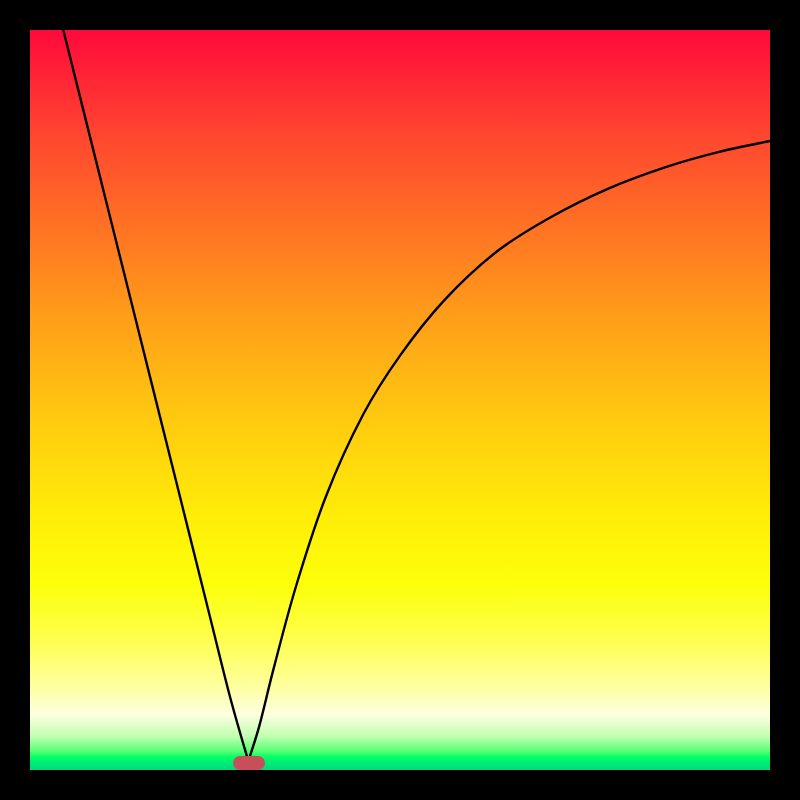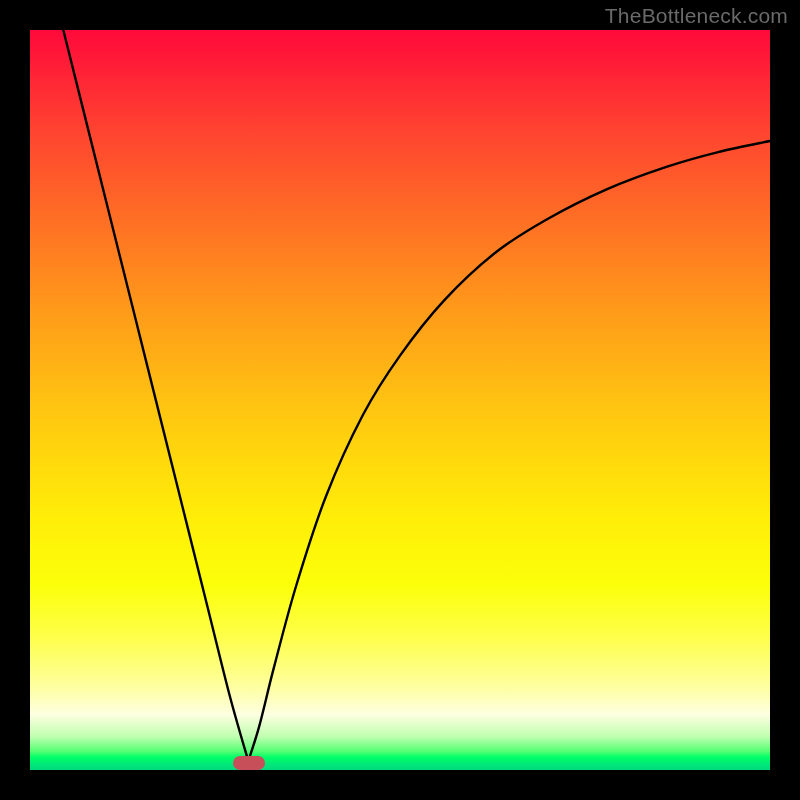--- a/index.html
+++ b/index.html
@@ -82,14 +82,13 @@
   <div class="plot-area">
     <div class="gradient-bg"></div>
 
     <svg class="curves" viewBox="0 0 740 740" preserveAspectRatio="none">
       <path d="M 33.3 0 C 37.61666666666667 17.26666666666667 49.95 66.6 59.2 103.60000000000001 C 68.45 140.60000000000002 78.93333333333334 182.53333333333336 88.8 222.00000000000003 C 98.66666666666666 261.4666666666667 108.53333333333333 300.93333333333334 118.4 340.4 C 128.26666666666668 379.8666666666666 138.13333333333333 419.3333333333333 148 458.8 C 157.86666666666667 498.2666666666667 168.96666666666667 542.6666666666667 177.6 577.2 C 186.23333333333332 611.7333333333333 193.01666666666668 640.3466666666667 199.8 666 C 206.58333333333334 691.6533333333333 215.21666666666664 720.2666666666667 218.29999999999998 731.12 M 218.29999999999998 731.12 C 220.14999999999998 725.2 225.08333333333334 711.3866666666665 229.4 695.5999999999999 C 233.71666666666667 679.8133333333333 238.03333333333336 659.8333333333333 244.20000000000002 636.4 C 250.36666666666667 612.9666666666667 257.76666666666665 583.3666666666667 266.4 555 C 275.0333333333333 526.6333333333333 284.9 494.56666666666666 296 466.2 C 307.1 437.8333333333333 320.6666666666667 408.23333333333335 333 384.8 C 345.3333333333333 361.3666666666667 356.43333333333334 344.71666666666664 370 325.59999999999997 C 383.56666666666666 306.4833333333333 398.3666666666667 287.3666666666666 414.40000000000003 270.09999999999997 C 430.4333333333334 252.83333333333331 448.93333333333334 235.5666666666667 466.2 222.00000000000003 C 483.46666666666664 208.43333333333337 499.5 199.18333333333337 518 188.70000000000002 C 536.5 178.21666666666667 557.4666666666667 167.7333333333333 577.2 159.09999999999997 C 596.9333333333334 150.46666666666664 617.9 143.0666666666667 636.4 136.90000000000003 C 654.9 130.73333333333338 670.9333333333334 126.41666666666669 688.2 122.10000000000002 C 705.4666666666667 117.78333333333336 731.3666666666667 112.85000000000002 740 111.00000000000001" id="curve-path" fill="none" stroke="#000000" stroke-width="2.4" stroke-linecap="round" stroke-linejoin="round"></path>
     </svg>
 
     <div class="marker" id="min-marker" style="left: 203px; top: 726px; width: 32px; height: 14px;"></div>
   </div>
 
-  <div class="watermark">TheBottleneck.com</div>
 </div>
 
 </body></html>

